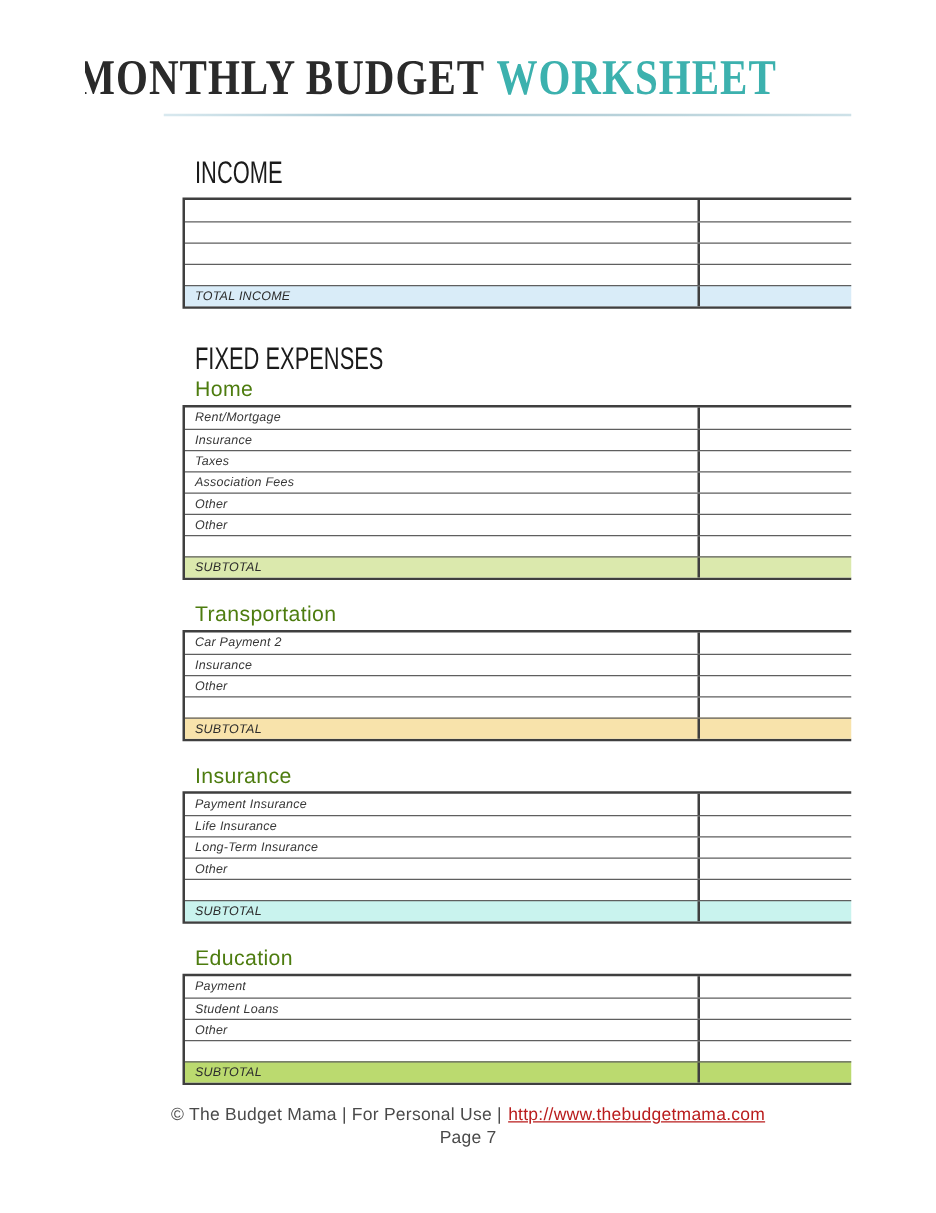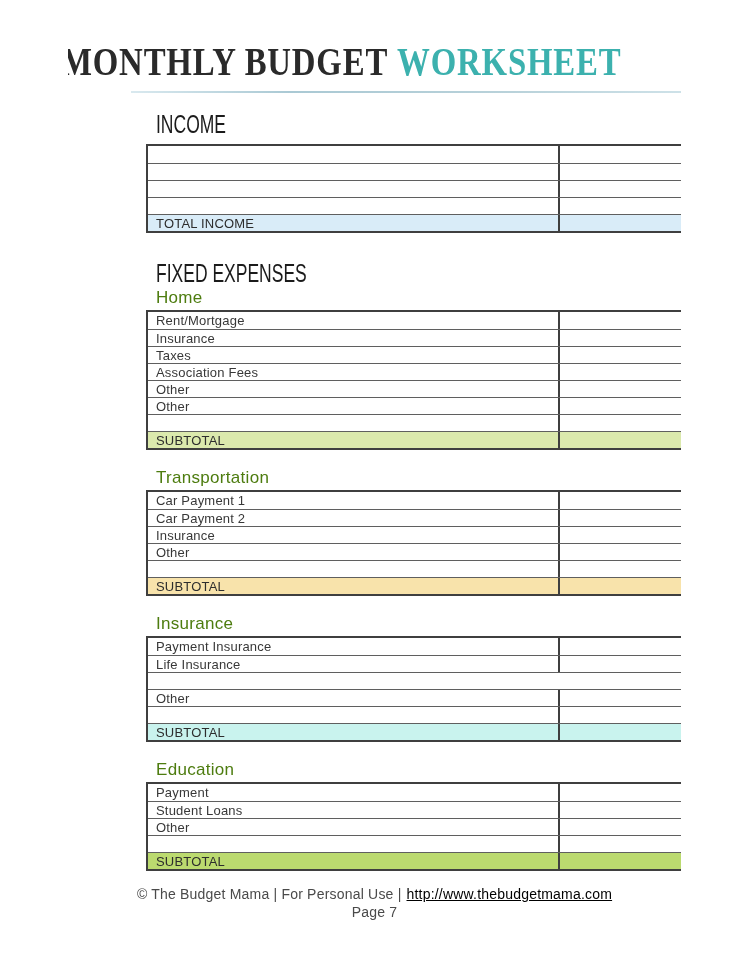--- a/index.html
+++ b/index.html
@@ -17,21 +17,21 @@
     letter-spacing:1px; color:#2a2a2a; line-height:1;
   }
   .title .accent {  }
 
   .title-rule {
     position:absolute; top:91px; left:63px; width:635px; height:2px;
     background:linear-gradient(90deg,#d9e9ef 0%,#aac9d4 25%,#b9d2da 60%,#d8e9ef 100%);
   }
 
   
-  #content { position:absolute; top:98px; left:0; right:0; }
+  #content { position:absolute; top:112px; left:0; right:0; }
 
   .section-heading { margin:29px 0 0 88px; line-height:22px; height:22px; }
   .section-heading.first { margin-top:15px; }
   .section-heading .condensed {
     display:inline-block; transform:scaleX(0.70); transform-origin:left center;
     font-size:25px; font-weight:400; color:#1b1b1b; letter-spacing:0; line-height:22px;
     white-space:nowrap;
   }
 
   .sub-heading {
@@ -44,22 +44,22 @@
   .btable {
     margin:4px 66px 0 78px; width:605px; box-sizing:border-box;
     border:2px solid #3f3f3f; background:#ffffff;
   }
   .btable.no-sub { margin-top:9px; }
   .brow { display:flex; height:17px; box-sizing:border-box; border-top:1px solid #5f5f5f; }
   .brow:first-child { border-top:none; }
   .cell-label {
     width:412px; box-sizing:border-box; padding:0 4px 0 8px;
     border-right:2px solid #3f3f3f;
-    font-size:13px; letter-spacing:0.2px; color:#383838;
-    display:flex; align-items:center; overflow:hidden; white-space:nowrap;
+    font-size:10px; letter-spacing:0.2px; color:#383838;
+    display:flex; align-items:center; overflow:hidden; white-space:nowrap;font-style:italic;
   }
   .cell-value { flex:1; }
   .brow.total .cell-label { color:#2d2d2d; }
 
   
   .footer { margin-top:15px; text-align:center; font-size:14px; color:#4a4a4a; letter-spacing:0.2px; }
   .footer a { text-decoration:underline; margin-left:5px; cursor:pointer; }
   .page-number { margin-top:2px; font-size:14px; color:#4a4a4a; }
 </style>
 </head>
@@ -129,24 +129,20 @@
           <div class="cell-value"></div>
         </div>
         <div class="brow total" style="background: rgb(219, 233, 173);">
           <div class="cell-label">SUBTOTAL</div>
           <div class="cell-value"></div>
         </div>
       </div>
       <div class="sub-heading">Transportation</div>
       <div class="btable">
         <div class="brow">
-          <div class="cell-label">Car Payment 1</div>
-          <div class="cell-value"></div>
-        </div>
-        <div class="brow">
           <div class="cell-label">Car Payment 2</div>
           <div class="cell-value"></div>
         </div>
         <div class="brow">
           <div class="cell-label">Insurance</div>
           <div class="cell-value"></div>
         </div>
         <div class="brow">
           <div class="cell-label">Other</div>
           <div class="cell-value"></div>
@@ -164,20 +160,21 @@
       <div class="btable">
         <div class="brow">
           <div class="cell-label">Payment Insurance</div>
           <div class="cell-value"></div>
         </div>
         <div class="brow">
           <div class="cell-label">Life Insurance</div>
           <div class="cell-value"></div>
         </div>
         <div class="brow">
+          <div class="cell-label">Long-Term Insurance</div>
           <div class="cell-value"></div>
         </div>
         <div class="brow">
           <div class="cell-label">Other</div>
           <div class="cell-value"></div>
         </div>
         <div class="brow">
           <div class="cell-label"></div>
           <div class="cell-value"></div>
         </div>
@@ -202,16 +199,16 @@
         </div>
         <div class="brow">
           <div class="cell-label"></div>
           <div class="cell-value"></div>
         </div>
         <div class="brow total" style="background: rgb(187, 218, 111);">
           <div class="cell-label">SUBTOTAL</div>
           <div class="cell-value"></div>
         </div>
       </div>
-      <div class="footer"><span>© The Budget Mama  |  For Personal Use  |</span><a style="color: #000000;">http://www.thebudgetmama.com</a><div class="page-number">Page 7</div></div>
+      <div class="footer"><span>© The Budget Mama  |  For Personal Use  |</span><a style="color: #b91c1c;">http://www.thebudgetmama.com</a><div class="page-number">Page 7</div></div>
     </div>
 
 </div>
 
 </body></html>

